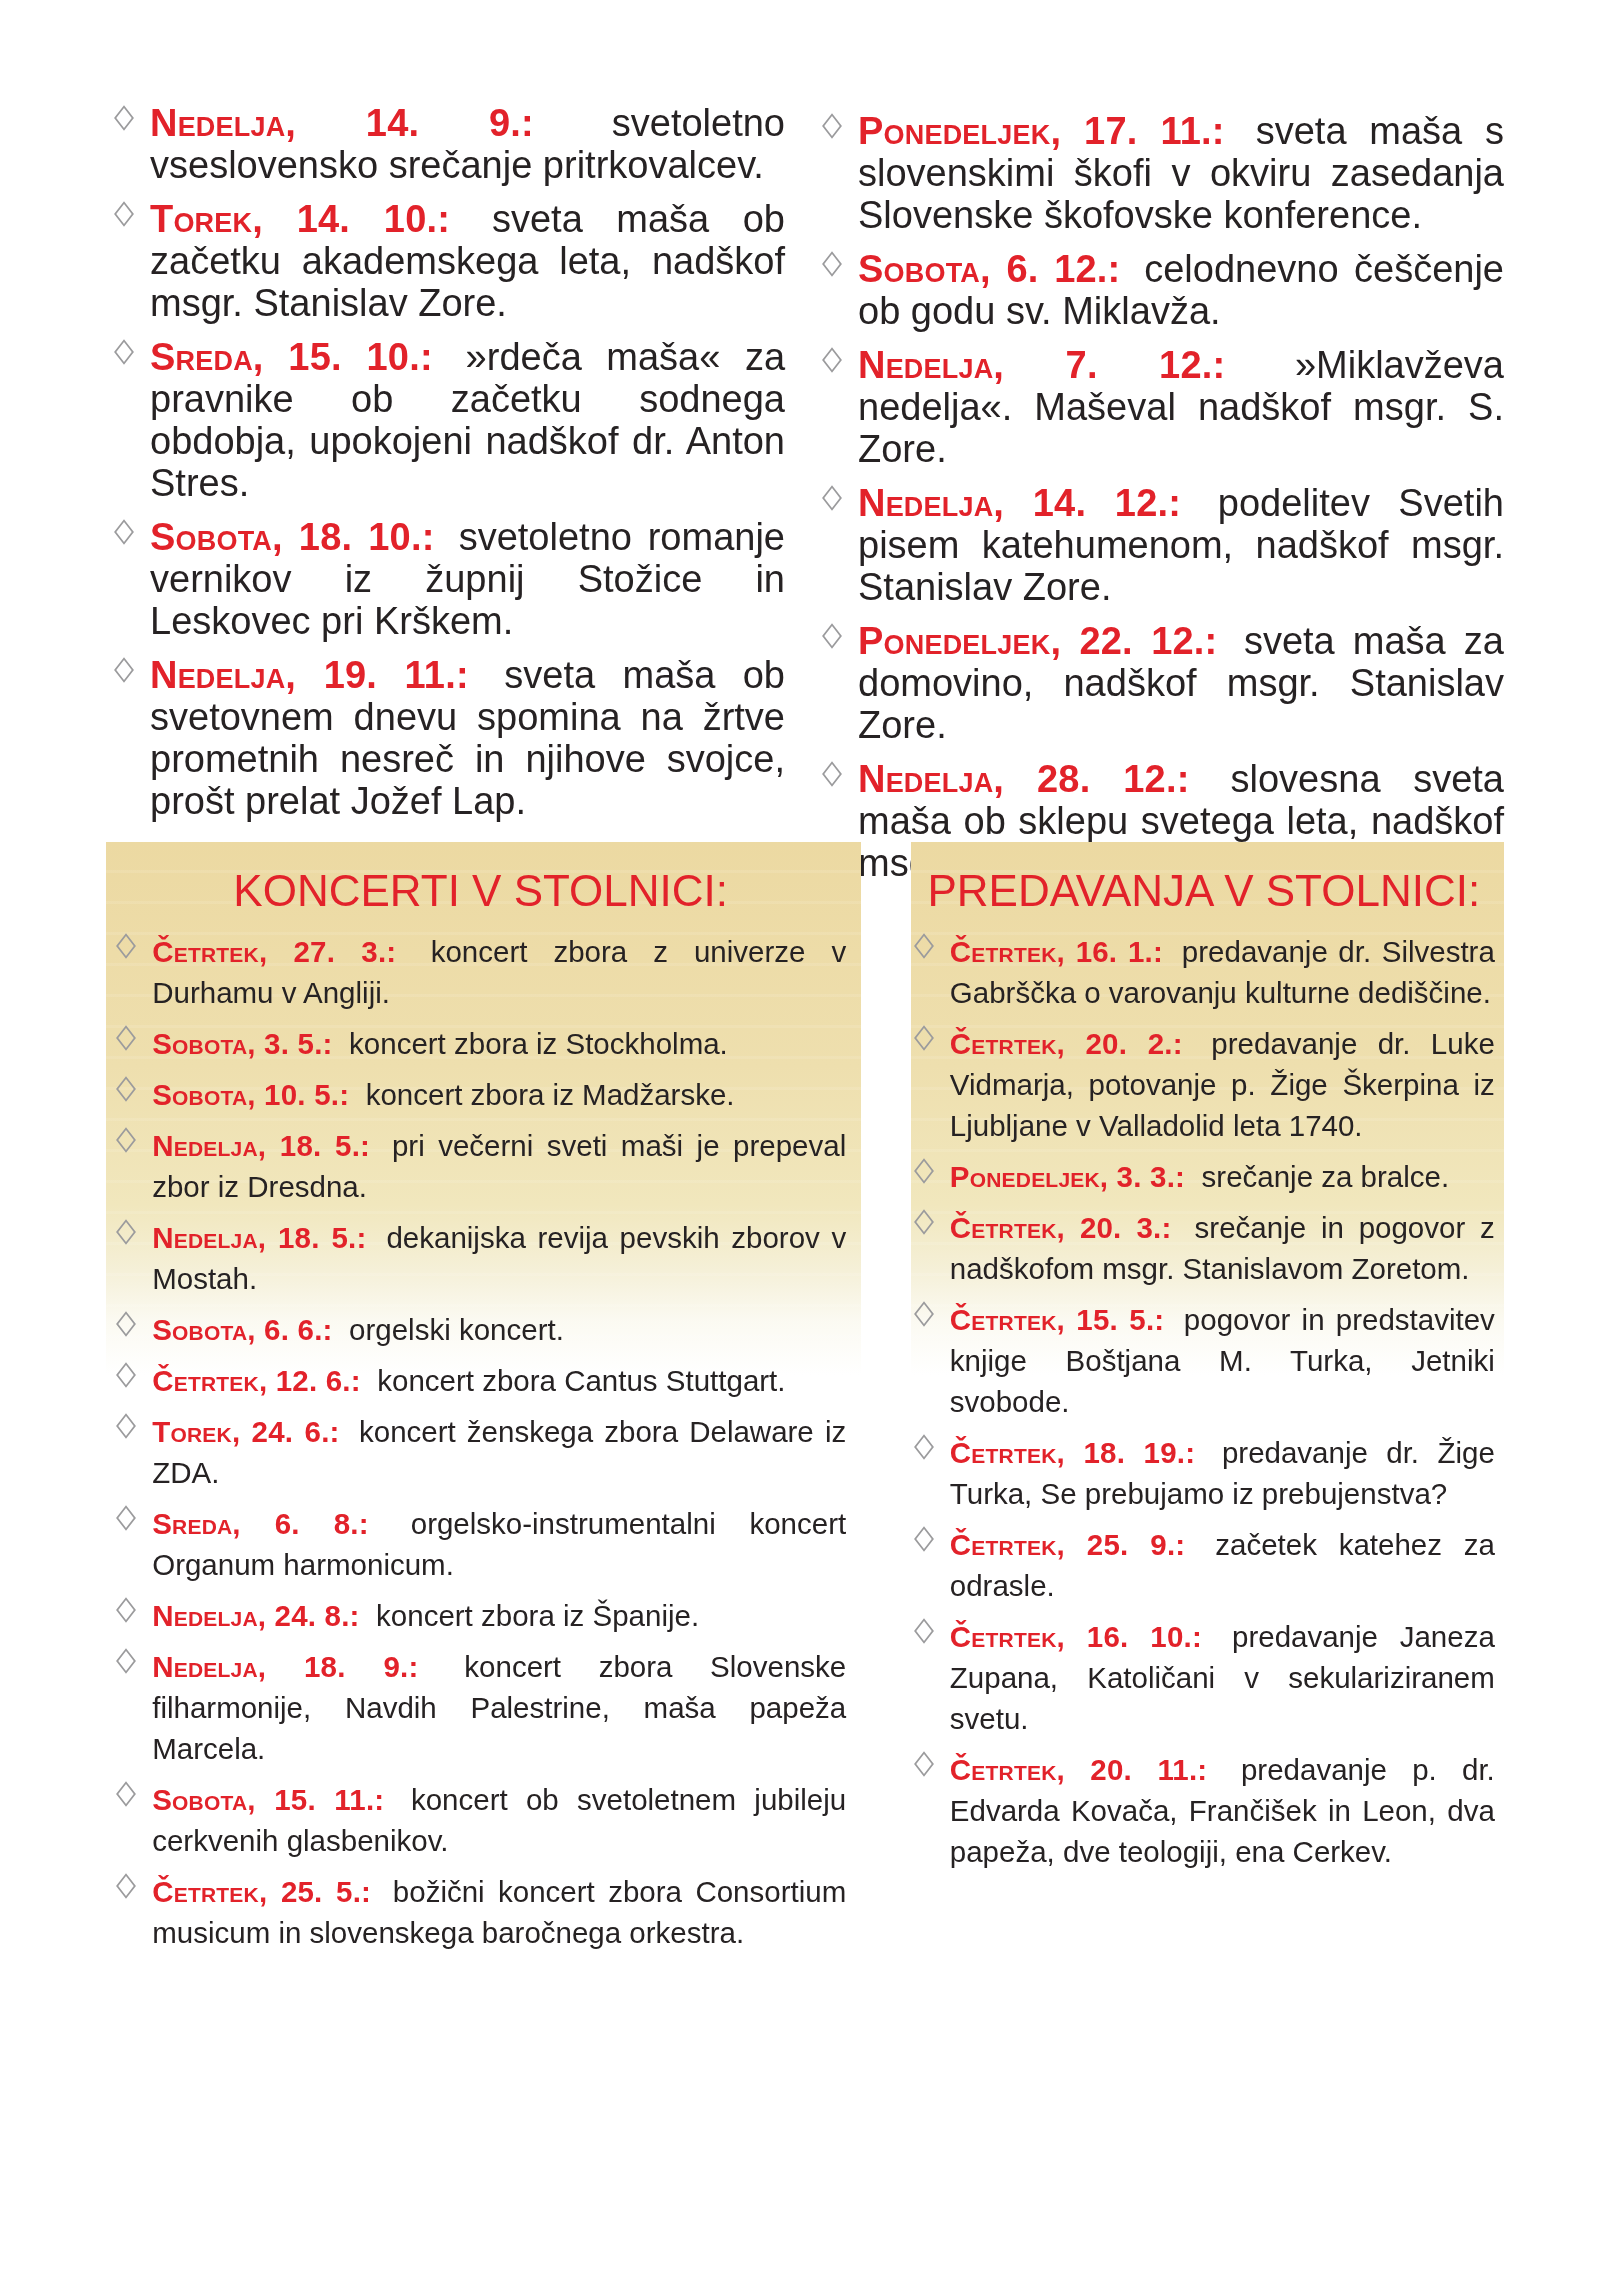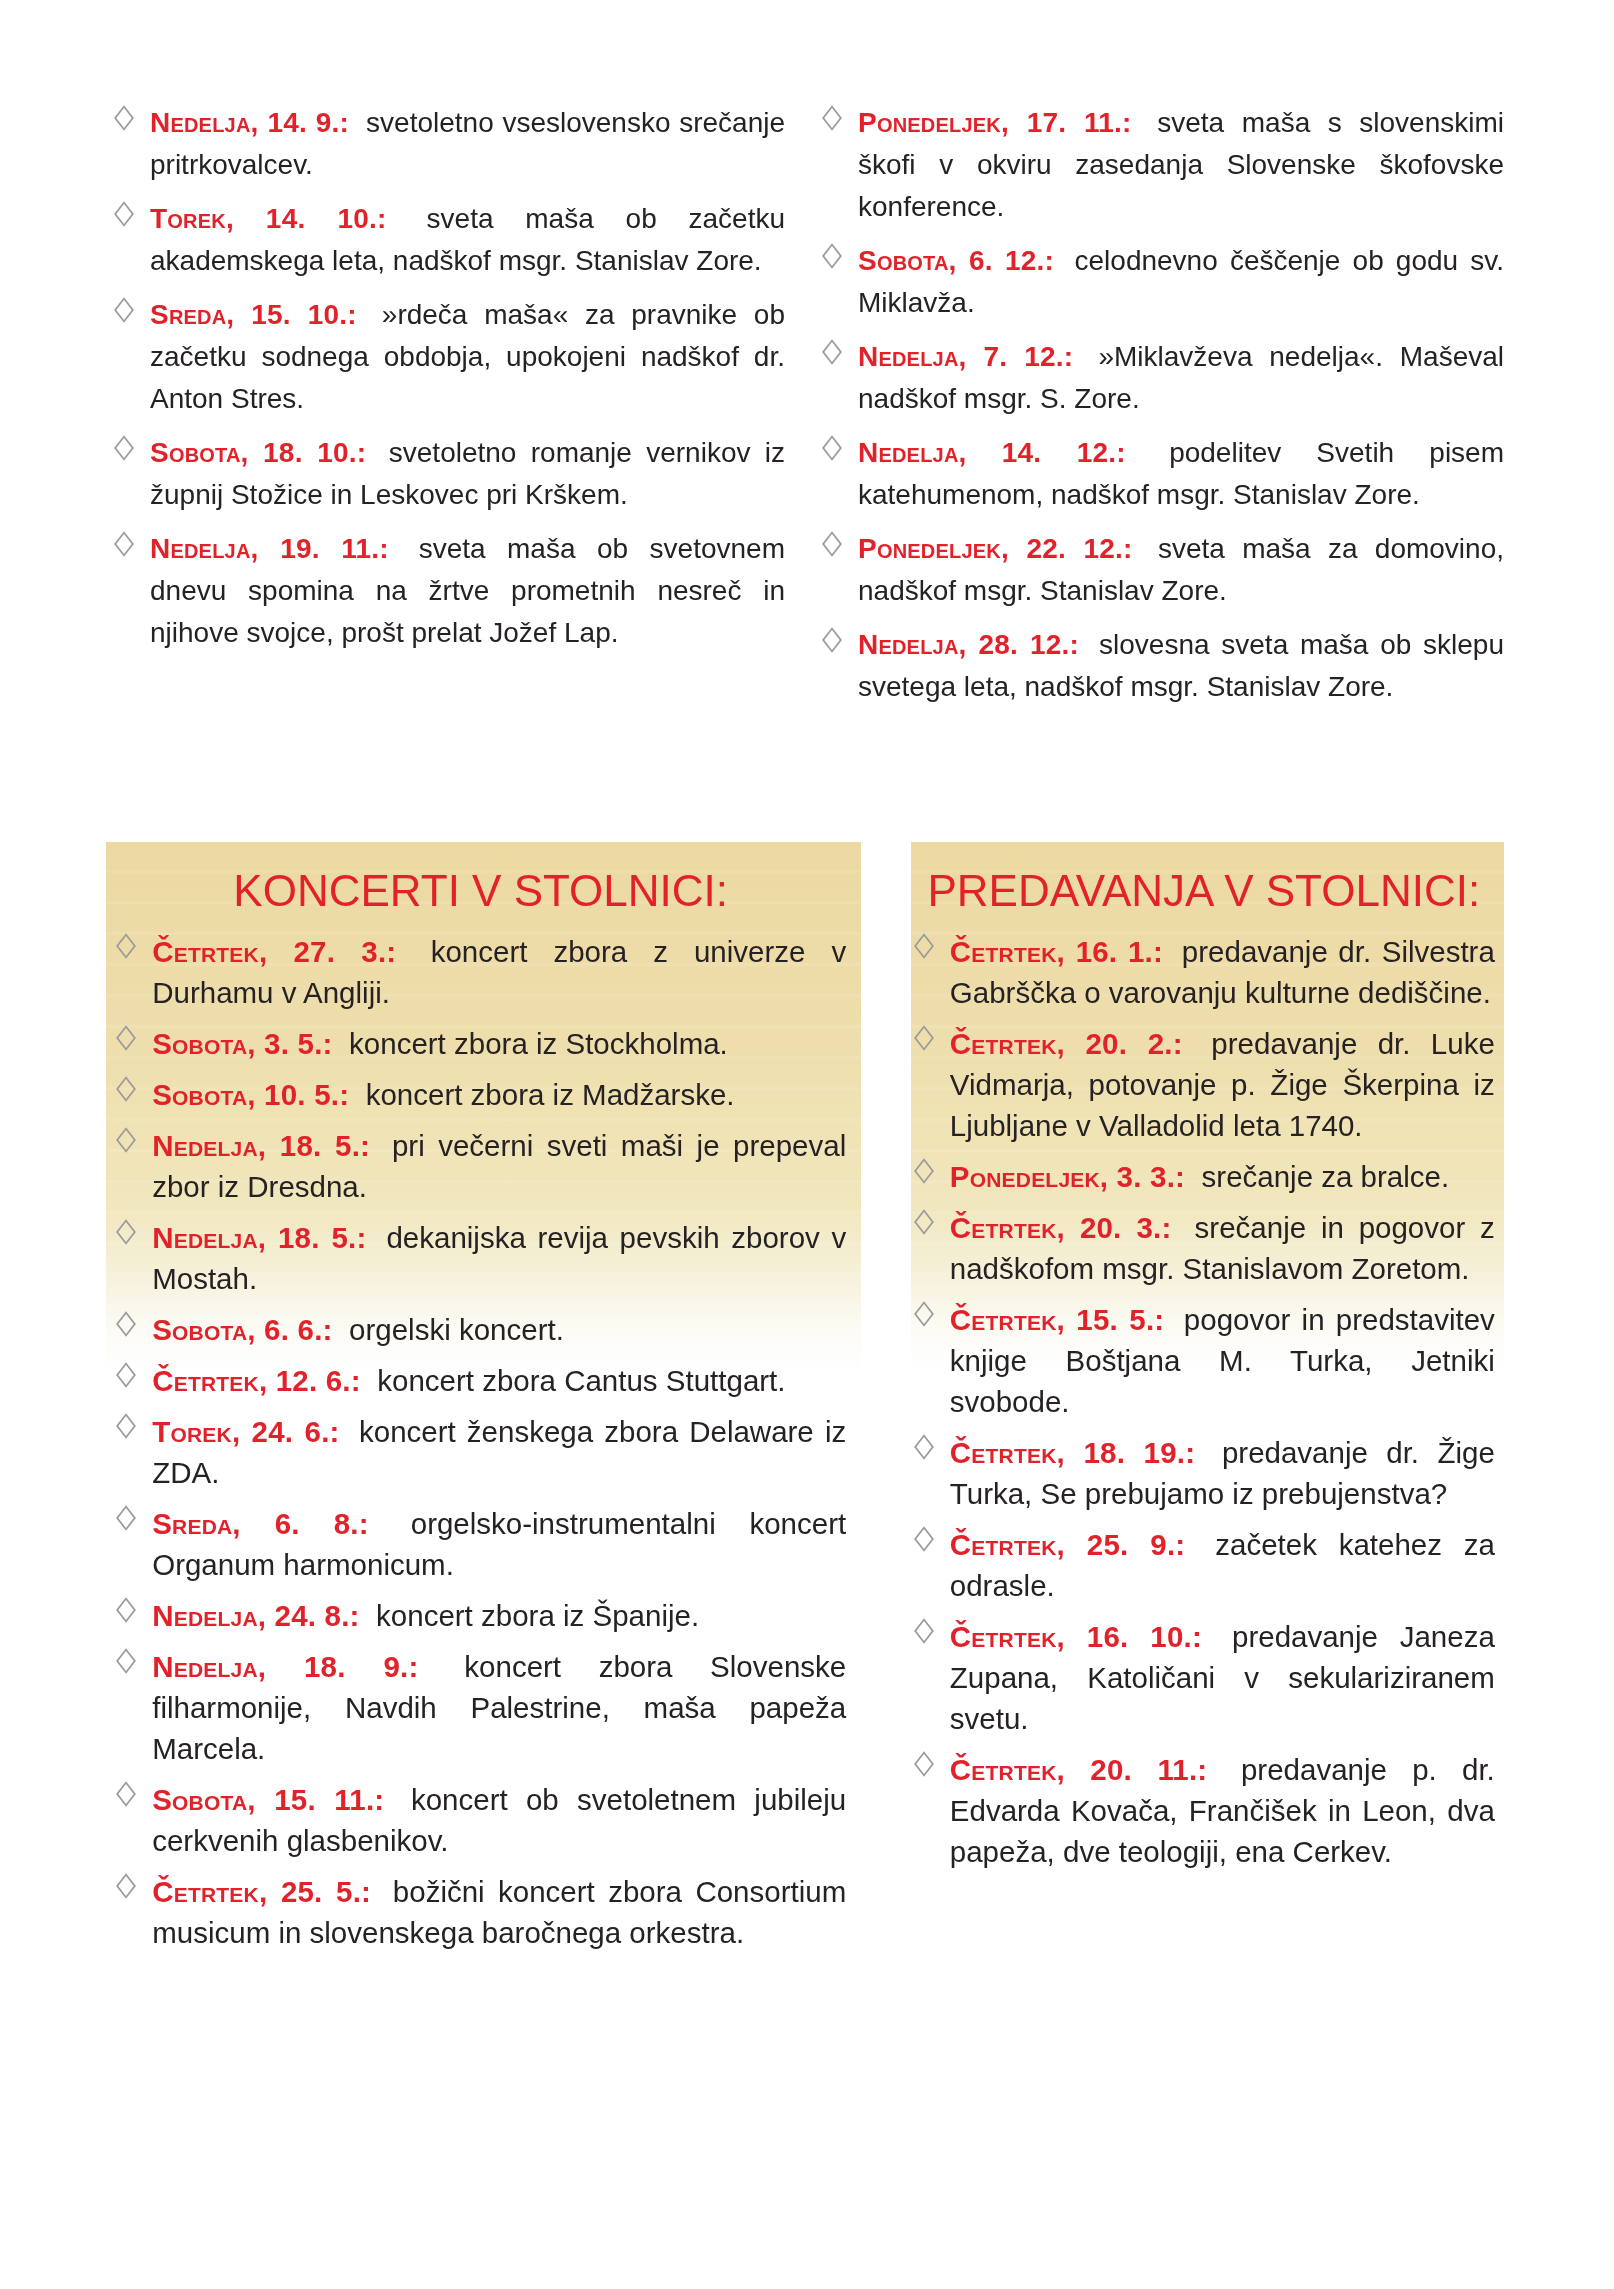--- a/index.html
+++ b/index.html
@@ -6,23 +6,23 @@
   body{
     width:1614px;height:2290px;
     background:#ffffff;
     font-family:"Liberation Sans","DejaVu Sans",sans-serif;
     -webkit-font-smoothing:antialiased;
   }
   .page{
     position:relative;width:1614px;height:2290px;overflow:hidden;background:#fff;
   }
   
-  .col{position:absolute;font-size:28px;color:var(--black,#262223);}
+  .col{position:absolute;font-size:38px;color:var(--black,#262223);}
   .col-top-left{left:113px;top:102px;width:672px;}
-  .col-top-right{left:821px;top:102px;width:683px;}
+  .col-top-right{left:821px;top:110px;width:683px;}
   
   .event{
     position:relative;padding-left:37px;margin:0 0 12px 0;
     text-align:justify;line-height:42px;
   }
   .box .event{line-height:41px;margin-bottom:10px;}
   .bullet{
     position:absolute;left:1.8px;top:6.5px;width:14px;height:14px;
     border:2.8px solid var(--gray,#9b9b9d);
     transform:scaleX(0.78) rotate(45deg);

